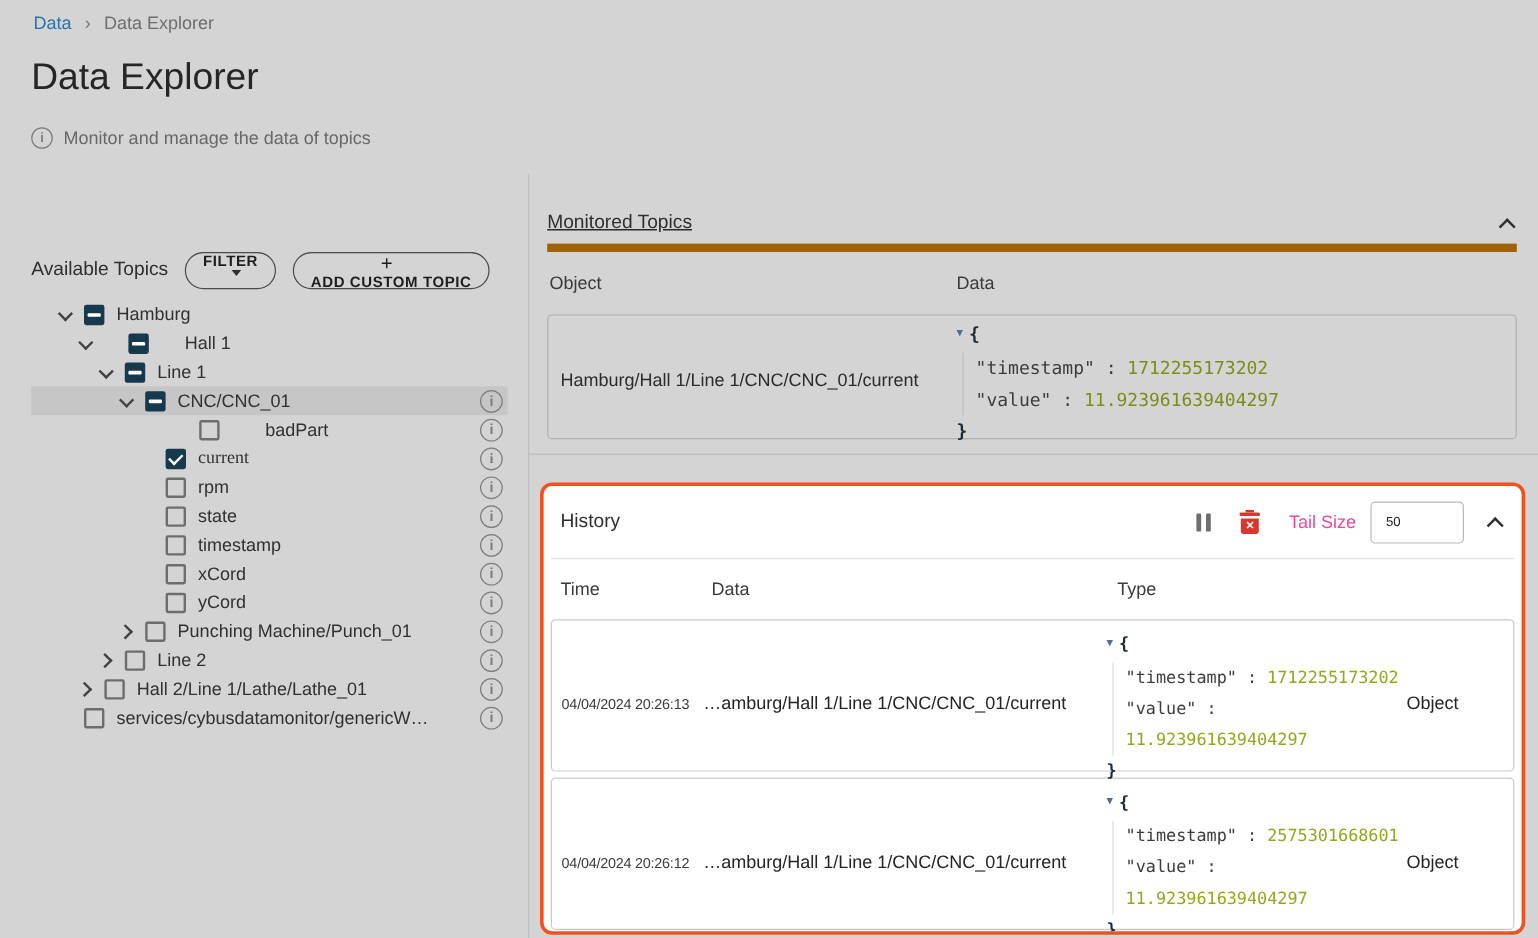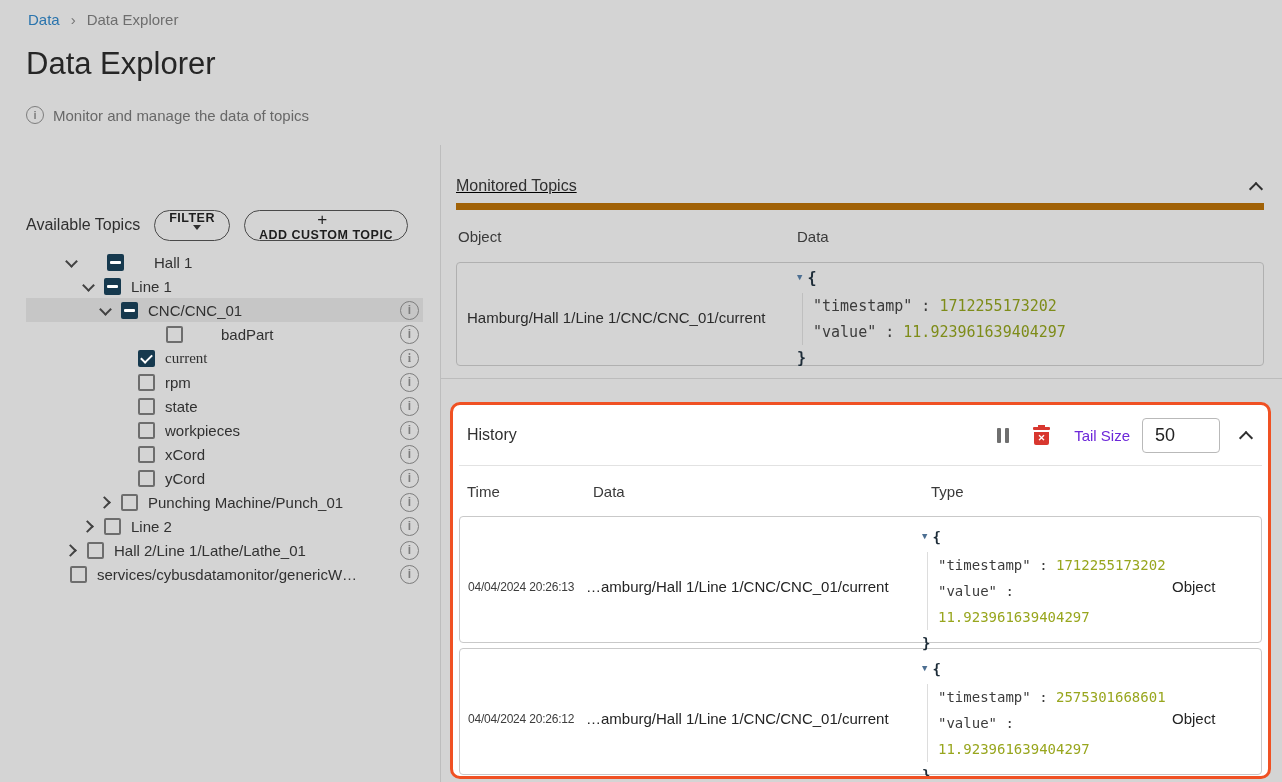--- a/index.html
+++ b/index.html
@@ -86,23 +86,23 @@
     border-bottom:1px solid #e2e2e2; }
   .h-title { font-size:16px; color:#2f2f2f; flex:1; }
   .pause-button { display:flex; gap:4px; cursor:pointer; margin-right:24px; }
   .pause-button i { width:4px; height:15px; background:#6f6f6f; border-radius:1px; }
   .trash-button { position:relative; width:17px; height:19px; cursor:pointer; margin-right:24px; }
   .trash-lid { position:absolute; top:1px; left:0; right:0; height:3px; background:#d8372f; border-radius:1px; }
   .trash-lid::before { content:''; position:absolute; top:-2px; left:5px; width:7px; height:2px; background:#d8372f; }
   .trash-body { position:absolute; top:6px; left:1px; right:1px; bottom:0; background:#d8372f;
     border-radius:0 0 2px 2px; display:flex; align-items:center; justify-content:center; }
   .trash-body::after { content:'\2715'; color:#fff; font-size:9px; font-weight:700; line-height:1; }
-  .tail-label { font-size:15px; color:#6d28d9; margin-right:12px; }
+  .tail-label { font-size:15px; color:#ec4899; margin-right:12px; }
   .tail-input { width:78px; height:35px; border:1px solid #b9b9b9; border-radius:4px;
-    font-family:"Liberation Sans",sans-serif; font-size:18px; color:#222; padding:0 12px; margin-right:18px; background:#fff; }
+    font-family:"Liberation Sans",sans-serif; font-size:11px; color:#222; padding:0 12px; margin-right:18px; background:#fff; }
   .h-cols { height:50px; display:grid; grid-template-columns:126px 338px 268px 1fr; align-items:center;
     padding:0 8px; font-size:15px; color:#3a3a3a; }
   .h-row { height:127px; border:1px solid #c9c9c9; border-radius:4px; margin-bottom:5px;
     display:grid; grid-template-columns:118px 336px 250px 1fr; align-items:center; padding:0 8px; }
   .h-time { font-size:12px; color:#3c3c3c; letter-spacing:-.2px; white-space:nowrap; }
   .h-topic { font-size:15px; color:#242424; white-space:nowrap; }
   .h-data { align-self:start; padding-top:7px; padding-right:4px; }
   .h-type { font-size:15px; color:#242424; }
 </style>
 </head>
@@ -129,20 +129,25 @@
       <button class="btn">
         <span>FILTER</span>
         <span class="caret-down"></span>
       </button>
       <button class="btn">
         <span class="plus-glyph">+</span>
         <span>ADD CUSTOM TOPIC</span>
       </button>
     </div>
     <div class="tree">
+        <div class="tree-row" style="padding-left: 20px;">
+          <span class="chev expanded"></span>
+          <span class="cb indeterminate"></span>
+          <span class="tree-label">Hamburg</span>
+        </div>
         <div class="tree-row" style="padding-left: 37px; gap: 20px;">
           <span class="chev expanded"></span>
           <span class="cb indeterminate"></span>
           <span class="tree-label">Hall 1</span>
         </div>
         <div class="tree-row" style="padding-left: 54px;">
           <span class="chev expanded"></span>
           <span class="cb indeterminate"></span>
           <span class="tree-label">Line 1</span>
         </div>
@@ -172,21 +177,21 @@
         </div>
         <div class="tree-row" style="padding-left: 88px;">
           <span class="chev none"></span>
           <span class="cb unchecked"></span>
           <span class="tree-label">state</span>
           <span class="info-circle">i</span>
         </div>
         <div class="tree-row" style="padding-left: 88px;">
           <span class="chev none"></span>
           <span class="cb unchecked"></span>
-          <span class="tree-label">workpieces</span>
+          <span class="tree-label">timestamp</span>
           <span class="info-circle">i</span>
         </div>
         <div class="tree-row" style="padding-left: 88px;">
           <span class="chev none"></span>
           <span class="cb unchecked"></span>
           <span class="tree-label">xCord</span>
           <span class="info-circle">i</span>
         </div>
         <div class="tree-row" style="padding-left: 88px;">
           <span class="chev none"></span>

